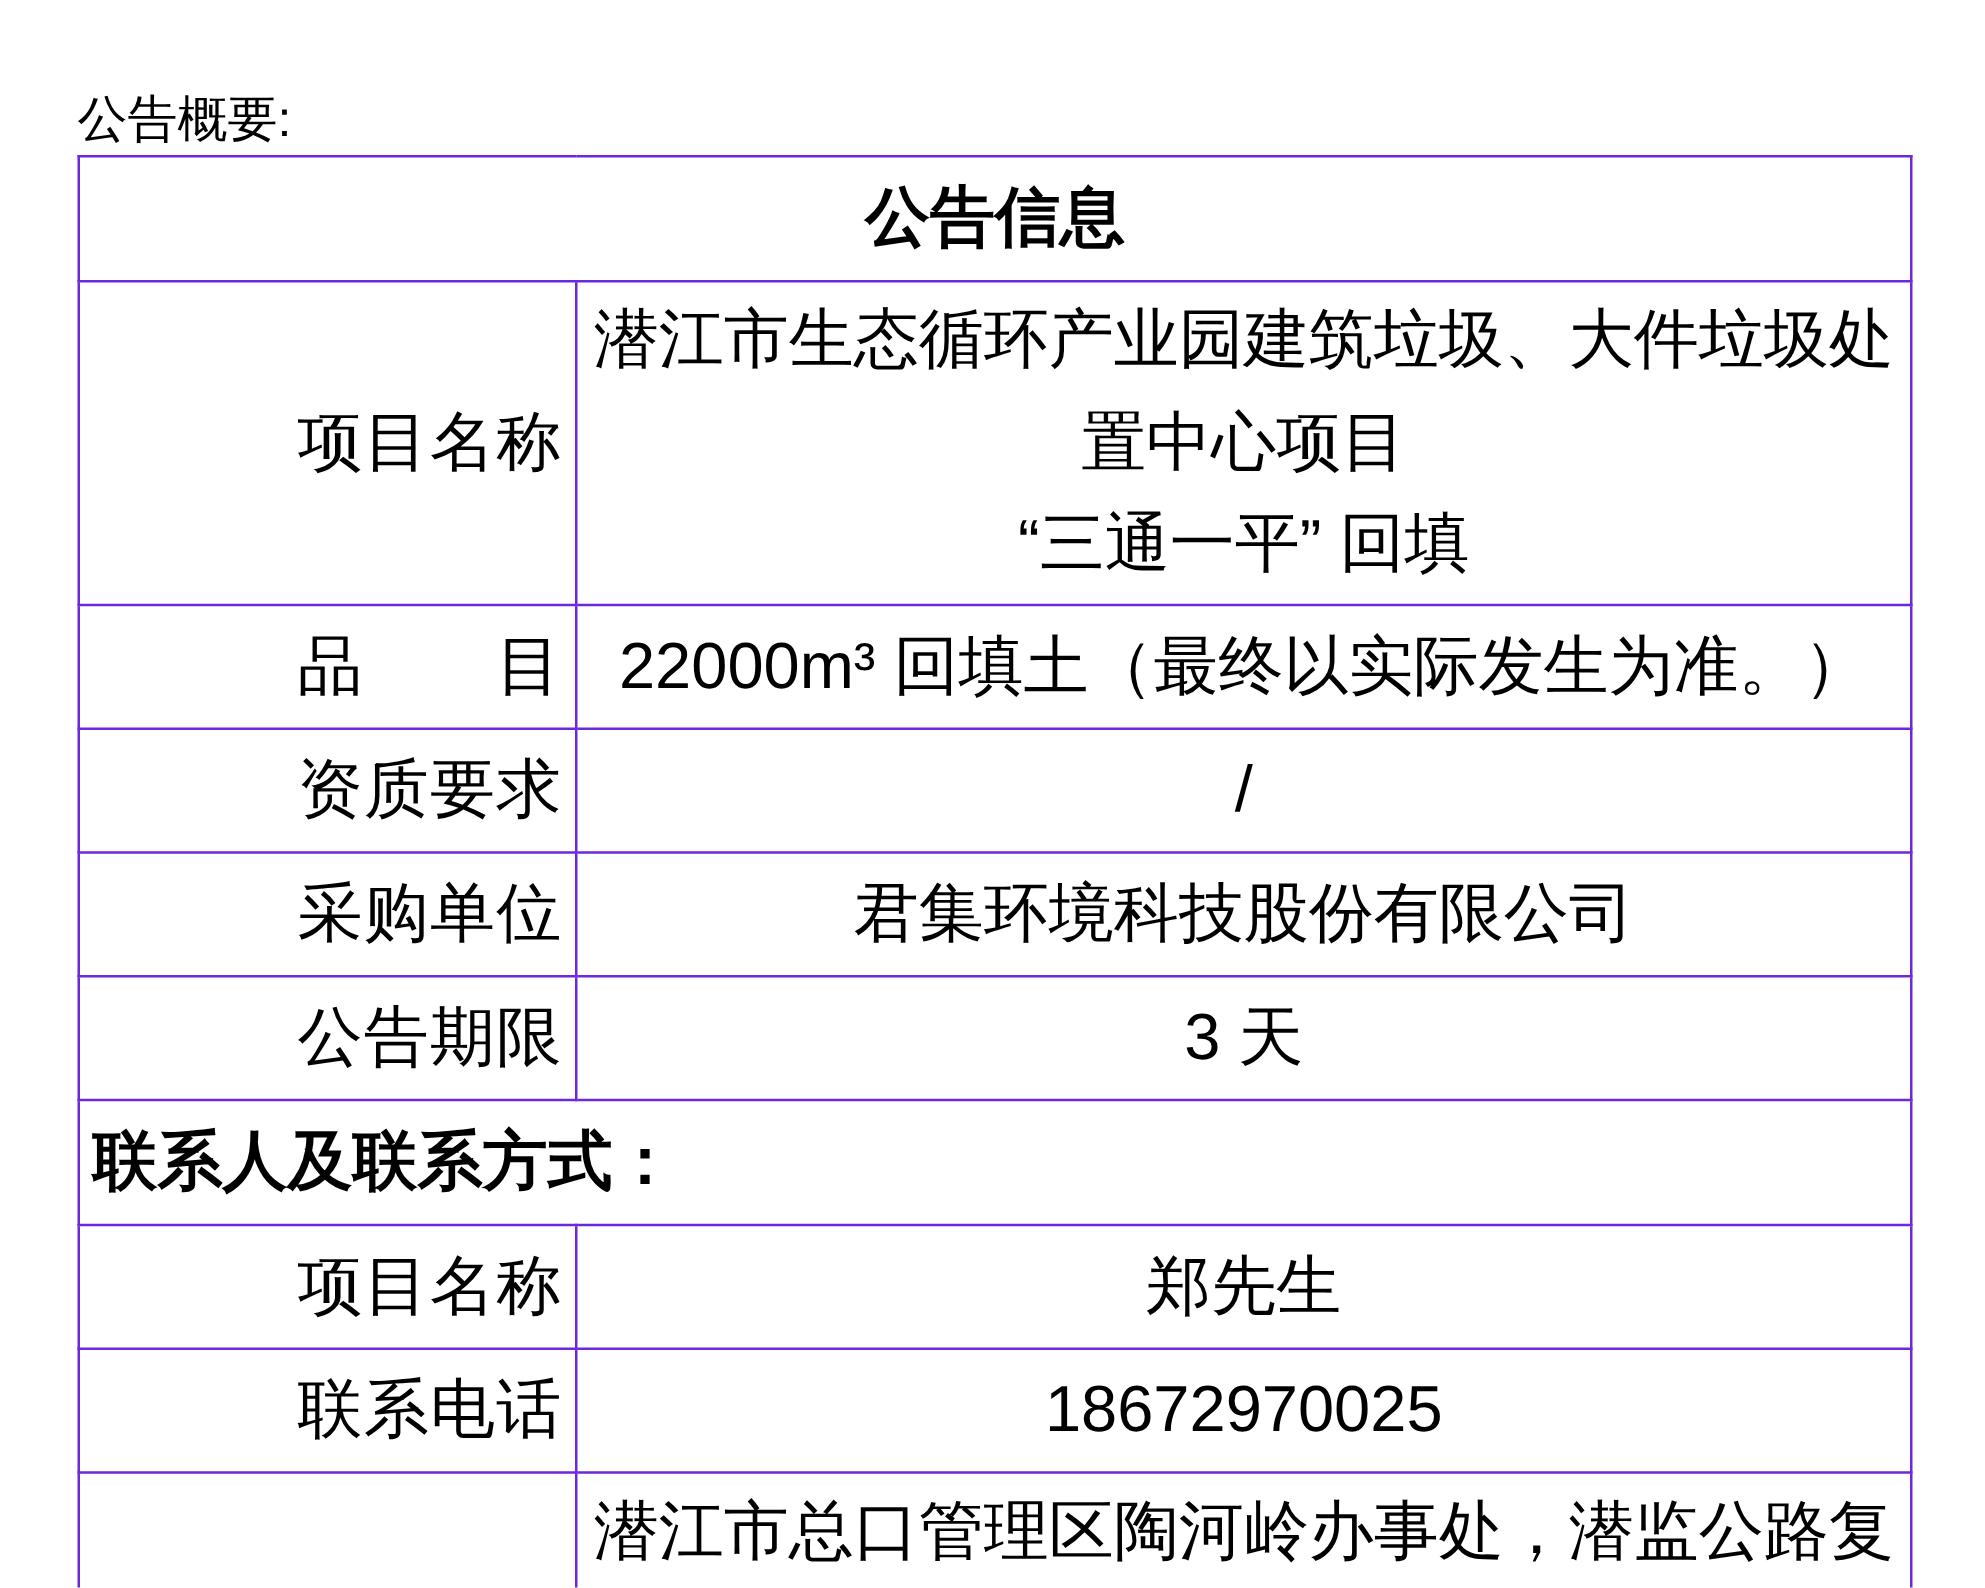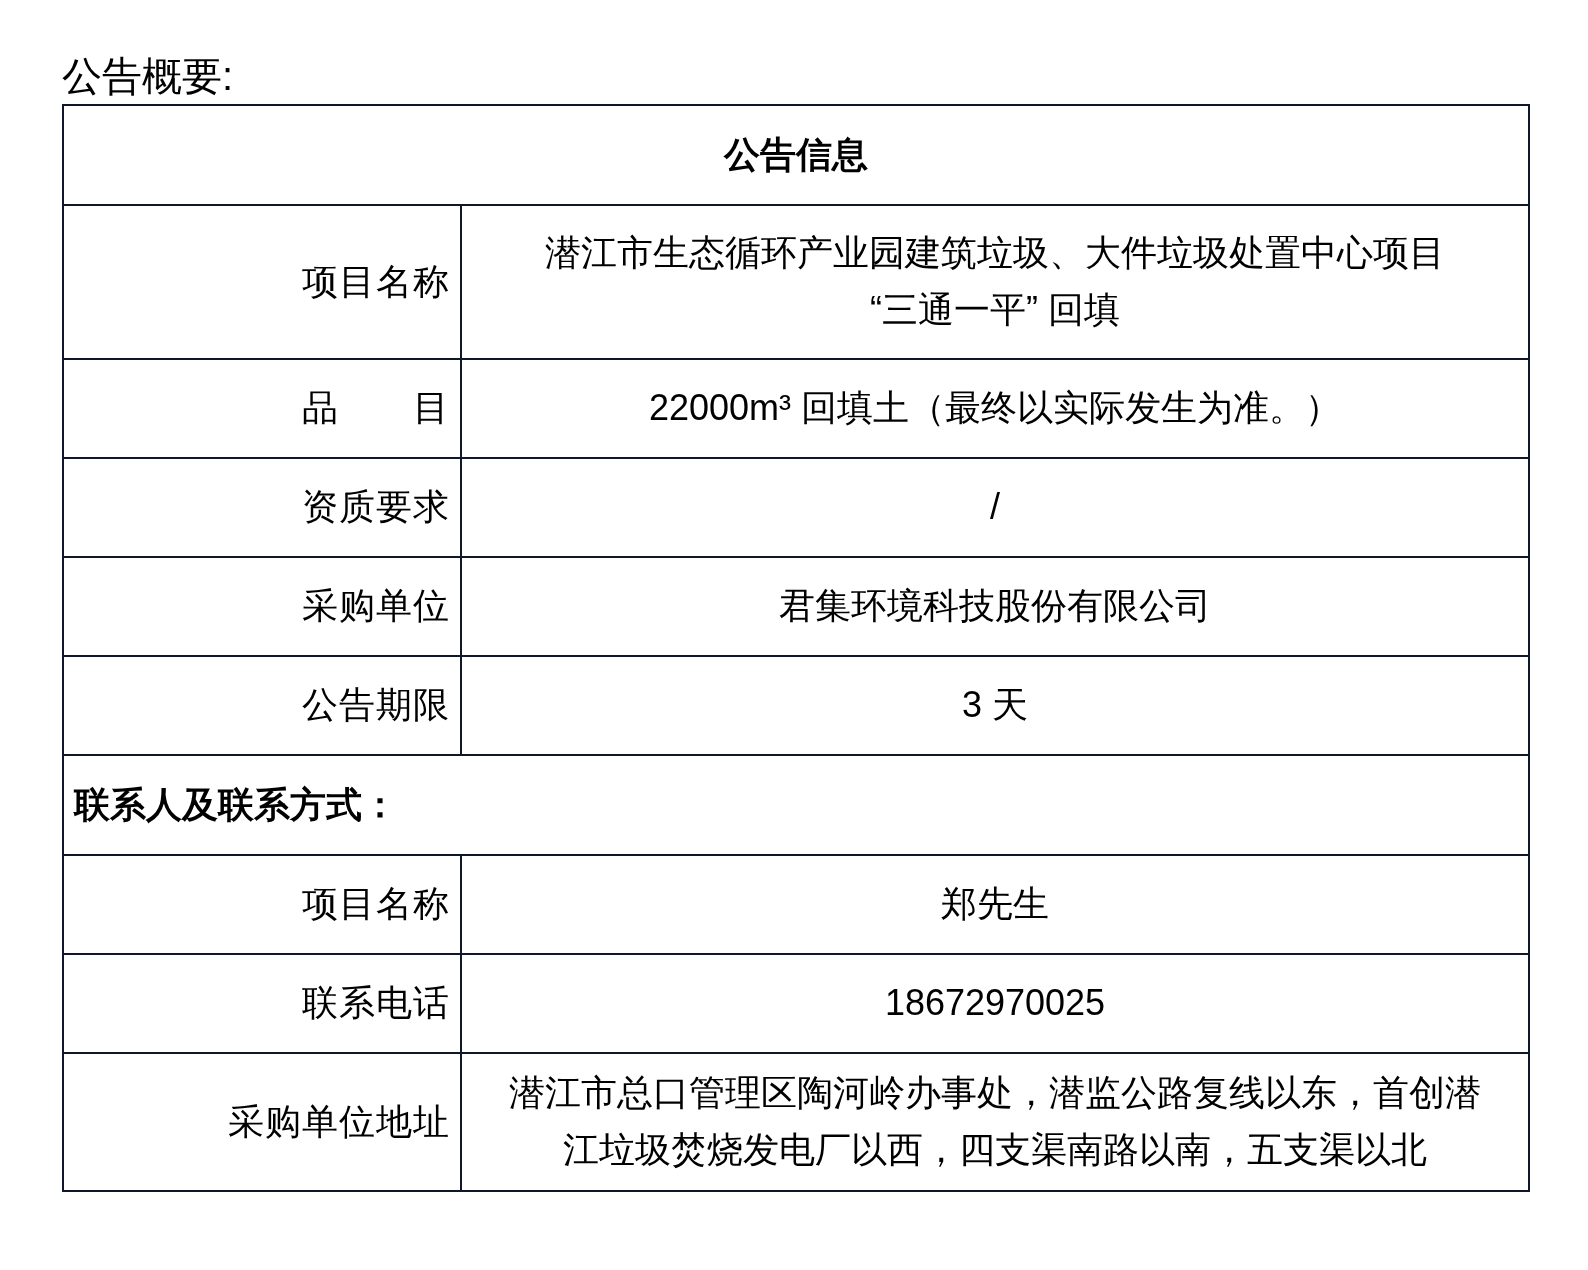--- a/index.html
+++ b/index.html
@@ -7,43 +7,43 @@
     padding: 0;
     background: #ffffff;
     width: 1588px;
     height: 1270px;
     overflow: hidden;
   }
   .page {
     box-sizing: border-box;
     width: 1376px;
     height: 1270px;
-    padding: 54px 60px 0 62px;
+    padding: 74px 60px 0 62px;
     
     font-family: "Liberation Sans", serif;
     color: #000000;
   }
   .page-title {
     font-size: 40px;
     line-height: 44px;
     margin: 0 0 6px 0;
     font-weight: normal;
     color: #000000;
   }
   table.notice-table {
     border-collapse: collapse;
     table-layout: fixed;
     width: 1466px;
   }
   table.notice-table td {
-    border: 2px solid #0f172a;
+    border: 2px solid #6d28d9;
     padding: 6px 10px;
     box-sizing: border-box;
     vertical-align: middle;
-    font-size: 36px;
+    font-size: 52px;
     line-height: 1.57;
     color: #000000;
   }
   td.table-title-cell {
     height: 100px;
     text-align: center;
     font-weight: bold;
   }
   td.label-cell {
     text-align: right;

